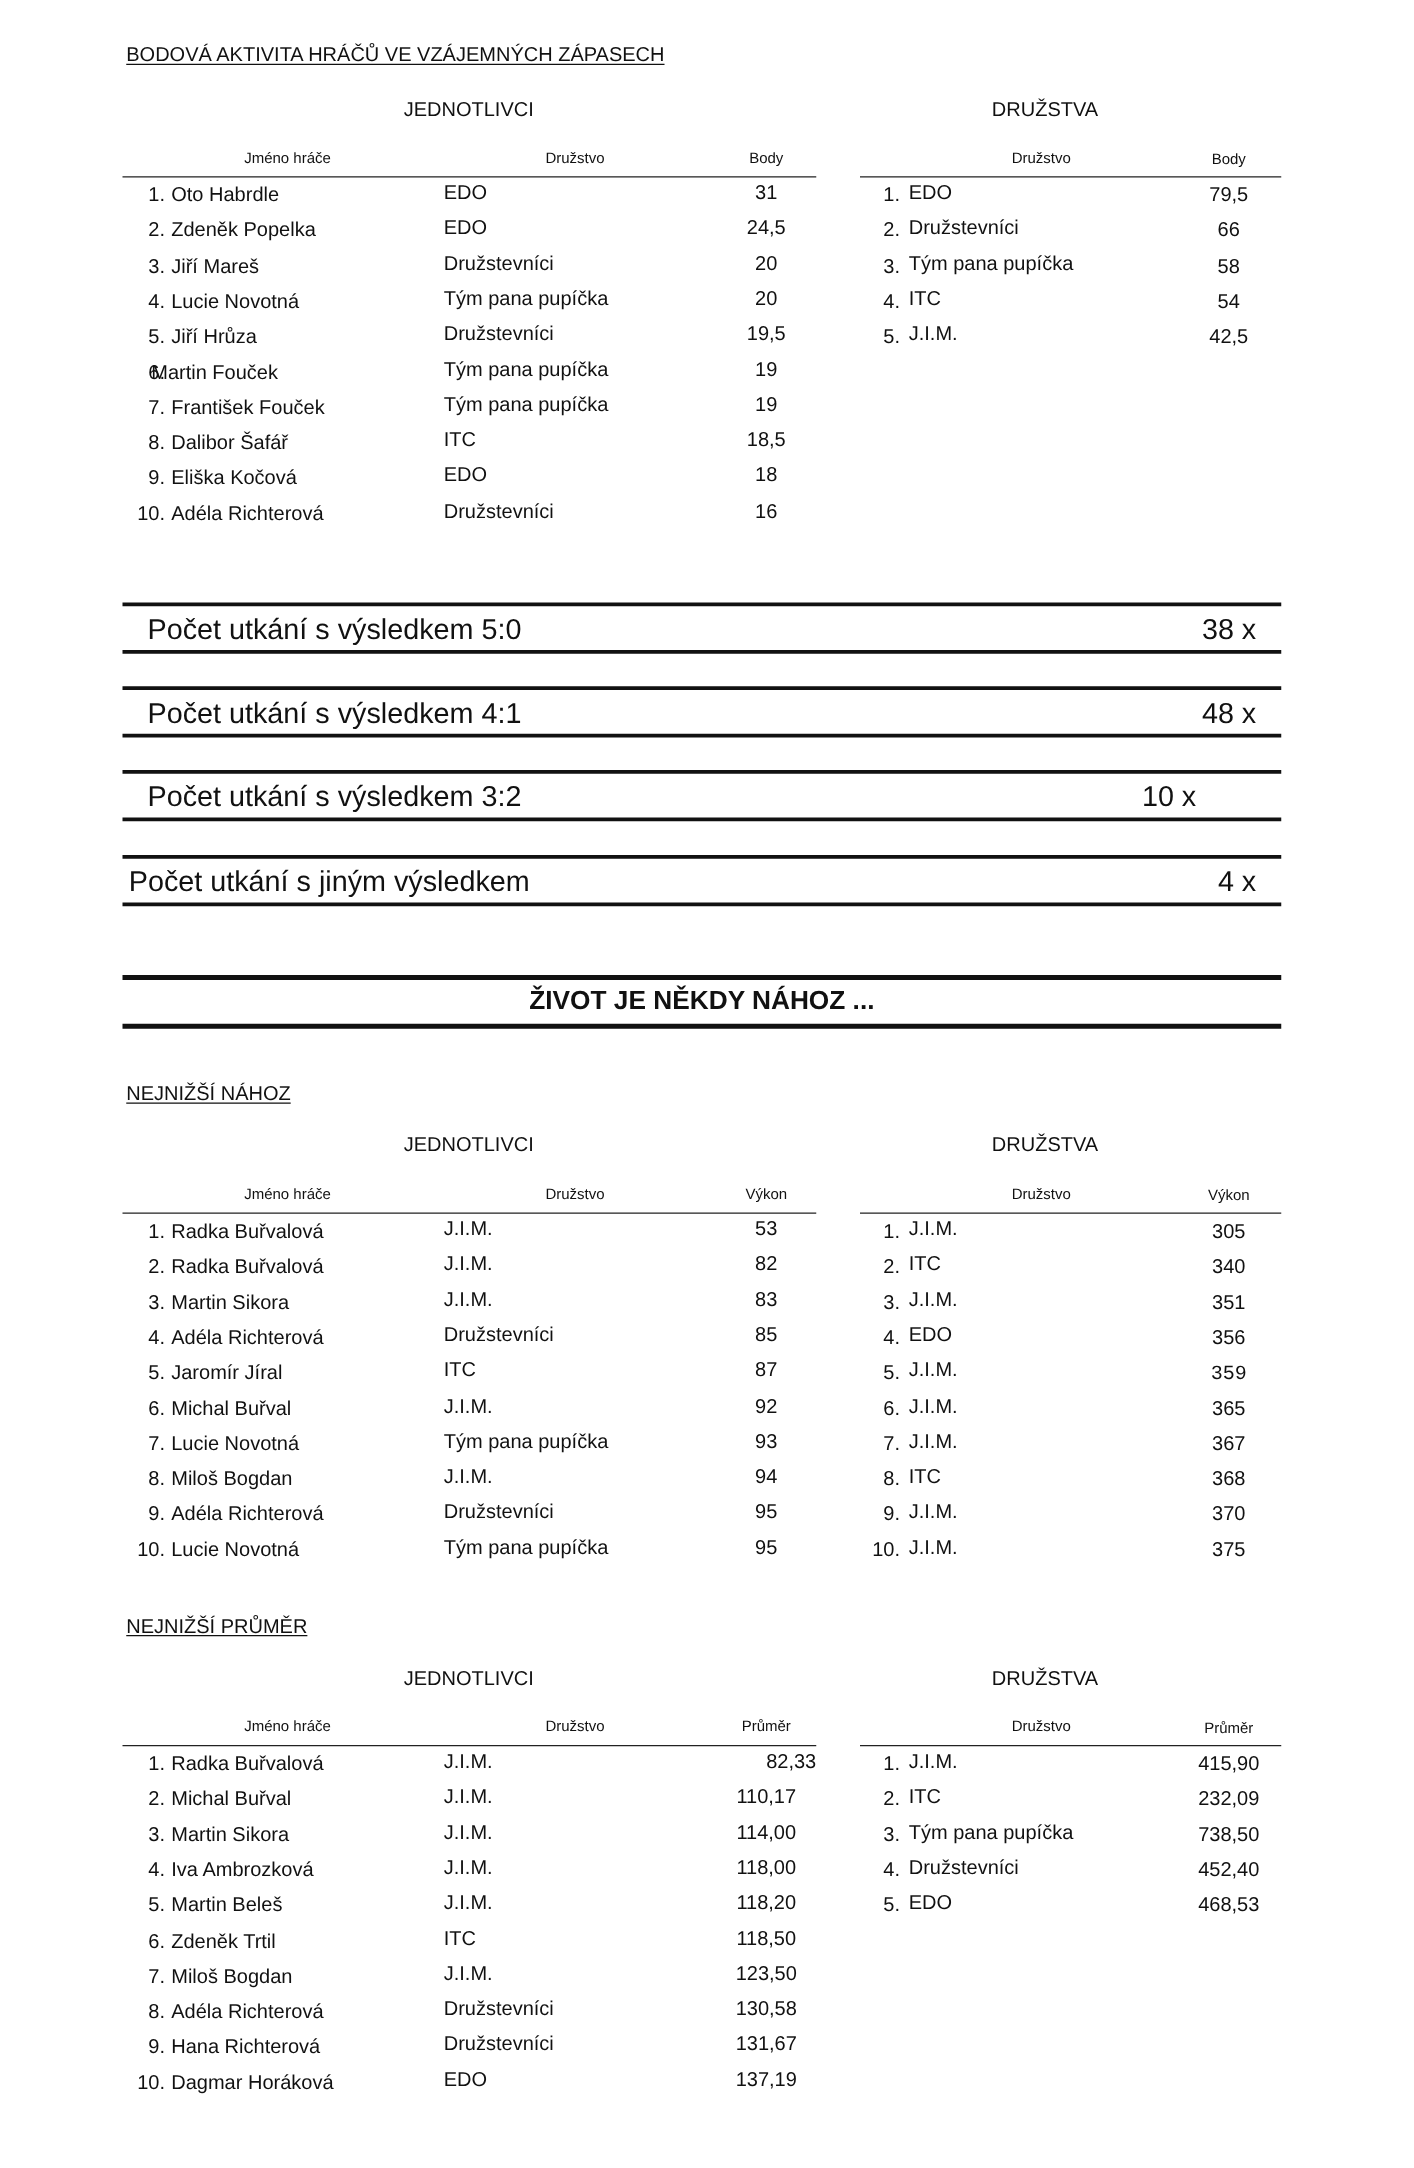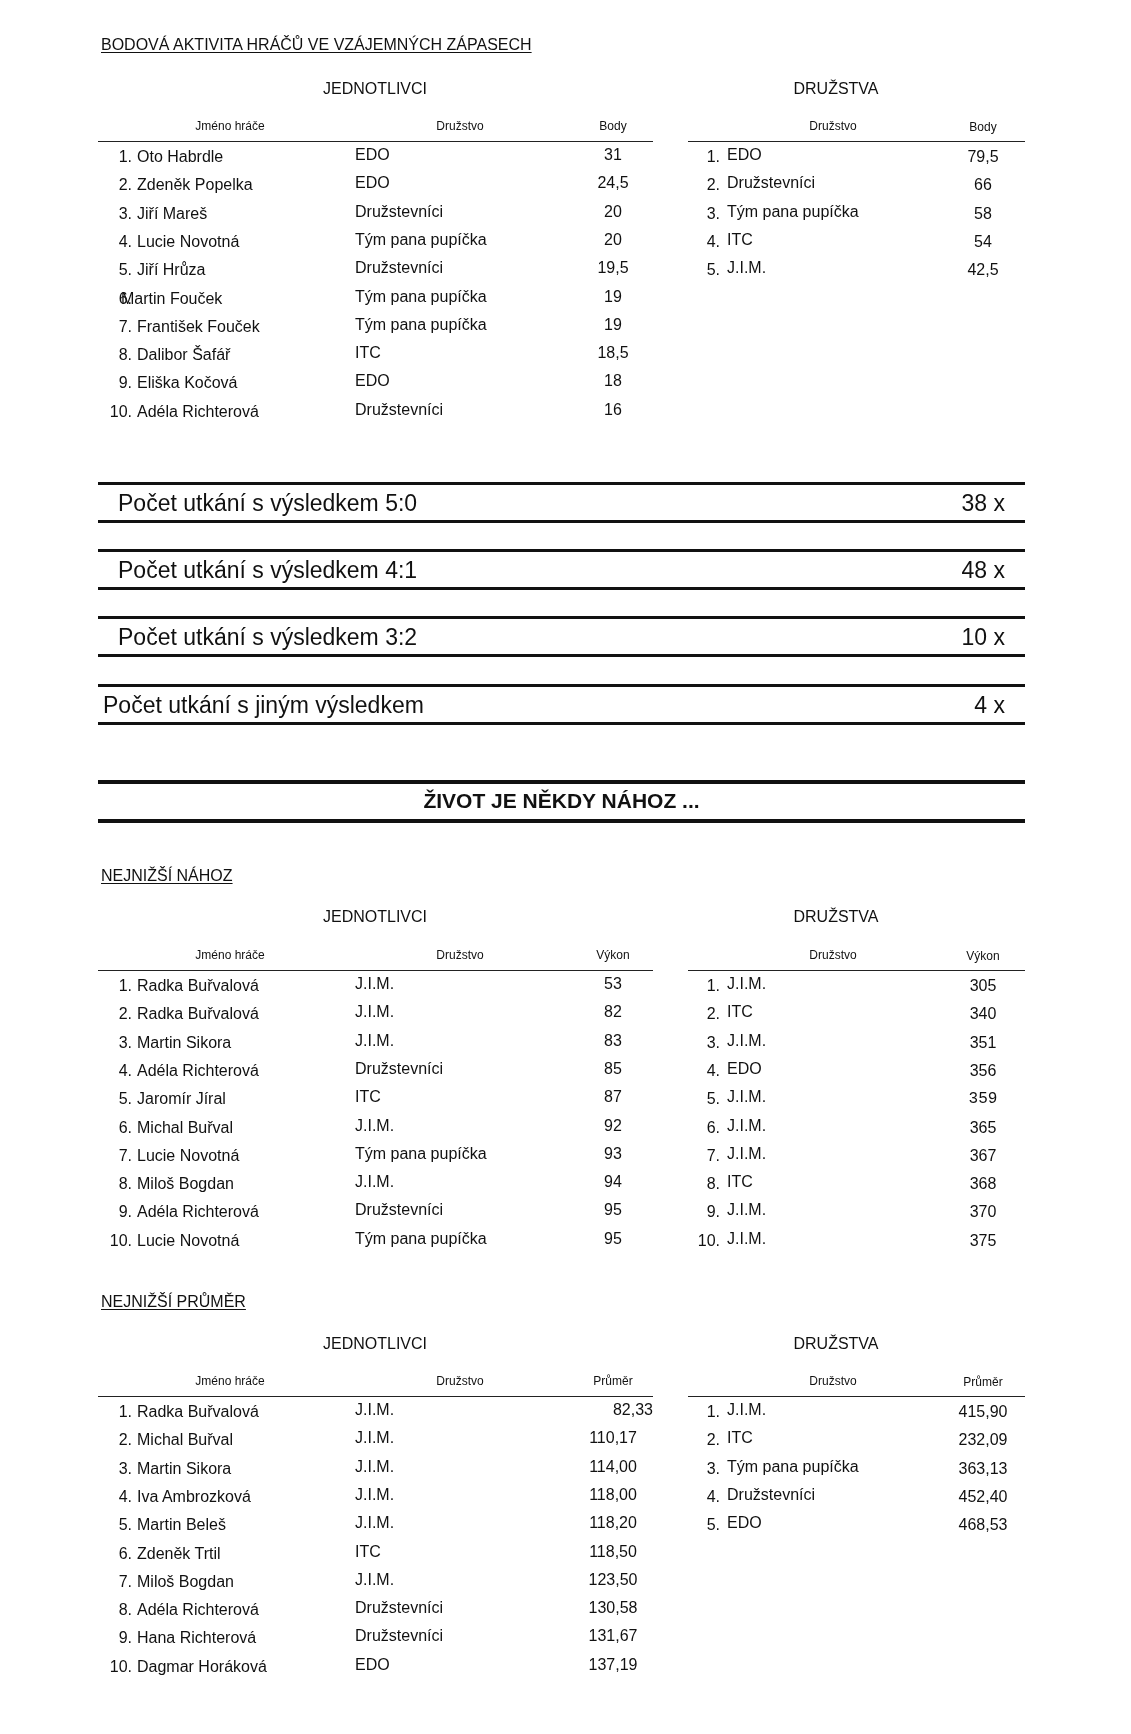--- a/index.html
+++ b/index.html
@@ -133,21 +133,21 @@
     </div>
     <div>
       <div class="thick" style="left:98px;width:927px;top:549px;"></div>
       <div class="abs box-label" style="left:118px;top:557px;">Počet utkání s výsledkem 4:1</div>
       <div class="abs box-count" style="left:900px;width:105px;top:557px;">48 x</div>
       <div class="thick" style="left:98px;width:927px;top:587px;"></div>
     </div>
     <div>
       <div class="thick" style="left:98px;width:927px;top:616px;"></div>
       <div class="abs box-label" style="left:118px;top:624px;">Počet utkání s výsledkem 3:2</div>
-      <div class="abs box-count" style="left:900px;width:105px;top:624px;text-align:right;">10 x</div>
+      <div class="abs box-count" style="left:852px;width:105px;top:624px;text-align:right;">10 x</div>
       <div class="thick" style="left:98px;width:927px;top:654px;"></div>
     </div>
     <div>
       <div class="thick" style="left:98px;width:927px;top:684px;"></div>
       <div class="abs box-label" style="left:103px;top:692px;">Počet utkání s jiným výsledkem</div>
       <div class="abs box-count" style="left:900px;width:105px;top:692px;">4 x</div>
       <div class="thick" style="left:98px;width:927px;top:722px;"></div>
     </div>
   </div>
 
@@ -361,21 +361,21 @@
       <span class="abs cell center" style="left:943px;width:80px;top:1402px;">415,90</span>
     </div>
     <div>
       <span class="abs cell num" style="left:690px;width:30px;top:1430.3px;">2.</span>
       <span class="abs cell" style="left:727px;top:1428.3px;">ITC</span>
       <span class="abs cell center" style="left:943px;width:80px;top:1430.3px;">232,09</span>
     </div>
     <div>
       <span class="abs cell num" style="left:690px;width:30px;top:1458.6px;">3.</span>
       <span class="abs cell" style="left:727px;top:1456.6px;">Tým pana pupíčka</span>
-      <span class="abs cell center" style="left:943px;width:80px;top:1458.6px;">363,13</span>
+      <span class="abs cell center" style="left:943px;width:80px;top:1458.6px;">738,50</span>
     </div>
     <div>
       <span class="abs cell num" style="left:690px;width:30px;top:1486.9px;">4.</span>
       <span class="abs cell" style="left:727px;top:1484.9px;">Družstevníci</span>
       <span class="abs cell center" style="left:943px;width:80px;top:1486.9px;">452,40</span>
     </div>
     <div>
       <span class="abs cell num" style="left:690px;width:30px;top:1515.2px;">5.</span>
       <span class="abs cell" style="left:727px;top:1513.2px;">EDO</span>
       <span class="abs cell center" style="left:943px;width:80px;top:1515.2px;">468,53</span>

